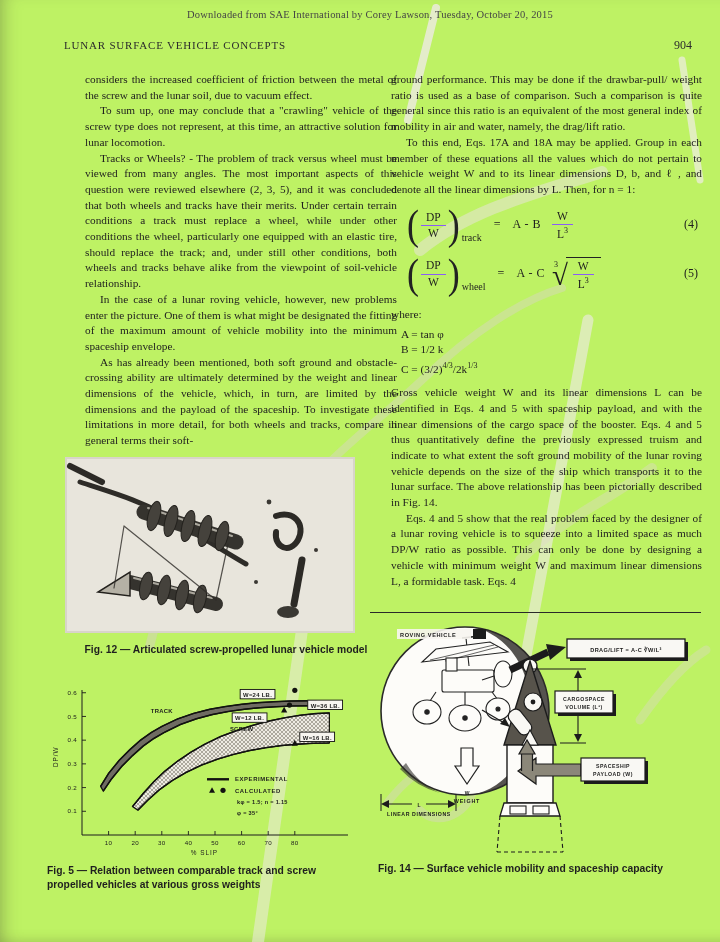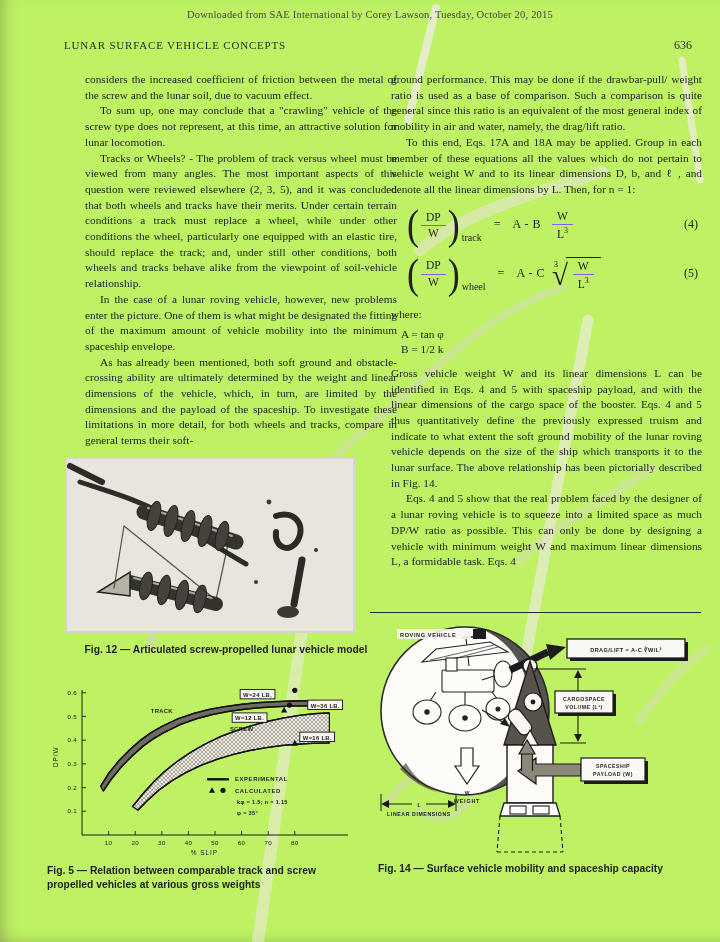--- a/index.html
+++ b/index.html
@@ -67,21 +67,21 @@
       <path d="M520,560 C560,520 612,498 652,468" stroke="#ded8ca" stroke-width="10" opacity="0.4"></path>
       <path d="M640,720 C668,680 690,660 706,650" stroke="#dcd6c8" stroke-width="9" opacity="0.4"></path>
       <path d="M96,530 C120,492 150,470 172,474" stroke="#ddd7c9" stroke-width="7" opacity="0.4"></path>
     </g>
   </svg>
 
   <div class="layer content">
 
     <div class="dl-notice">Downloaded from SAE International by Corey Lawson, Tuesday, October 20, 2015</div>
     <div class="runhead">LUNAR SURFACE VEHICLE CONCEPTS</div>
-    <div class="pageno">636</div>
+    <div class="pageno">904</div>
 
     <div class="col col-left">
       <p class="noindent">considers the increased coefficient of friction between the metal of the screw and the lunar soil, due to vacuum effect.</p>
       <p>To sum up, one may conclude that a "crawling" vehicle of the screw type does not represent, at this time, an attractive solution for lunar locomotion.</p>
       <p><span class="lead">Tracks or Wheels?</span><span> - The problem of track versus wheel must be viewed from many angles. The most important aspects of this question were reviewed elsewhere (2, 3, 5), and it was concluded that both wheels and tracks have their merits. Under certain terrain conditions a track must replace a wheel, while under other conditions the wheel, particularly one equipped with an elastic tire, should replace the track; and, under still other conditions, both wheels and tracks behave alike from the viewpoint of soil-vehicle relationship.</span></p>
       <p>In the case of a lunar roving vehicle, however, new problems enter the picture. One of them is what might be designated the fitting of the maximum amount of vehicle mobility into the minimum spaceship envelope.</p>
       <p>As has already been mentioned, both soft ground and obstacle-crossing ability are ultimately determined by the weight and linear dimensions of the vehicle, which, in turn, are limited by the dimensions and the payload of the spaceship. To investigate these limitations in more detail, for both wheels and tracks, compare in general terms their soft-</p>
     </div>
 
     <div class="col col-right">
@@ -127,20 +127,21 @@
                 <span class="den"><span>L</span><sup class="densup">3</sup></span>
               </span></span>
         </span>
         <span class="eqtag">(5)</span>
       </div>
 
       <div class="where">where:</div>
       <div class="defs">
         <div>A = tan φ</div>
         <div>B = 1/2 k</div>
+        <div><span>C = (3/2)</span><sup>4/3</sup><span>/2k</span><sup>1/3</sup></div>
       </div>
 
       <p style="margin-top:8px" class="noindent">Gross vehicle weight W and its linear dimensions L can be identified in Eqs. 4 and 5 with spaceship payload, and with the linear dimensions of the cargo space of the booster. Eqs. 4 and 5 thus quantitatively define the previously expressed truism and indicate to what extent the soft ground mobility of the lunar roving vehicle depends on the size of the ship which transports it to the lunar surface.  The above relationship has been pictorially described in Fig. 14.</p>
       <p>Eqs. 4 and 5 show that the real problem faced by the designer of a lunar roving vehicle is to squeeze into a limited space as much DP/W ratio as possible.  This can only be done by designing a vehicle with minimum weight W and maximum linear dimensions L, a formidable task.  Eqs. 4</p>
     </div>
 
     <svg class="figsvg" style="left:64px;top:454px" width="292" height="182" viewBox="0 0 292 182">
       <rect x="2" y="4" width="288" height="174" fill="#e8e5dc"></rect>
       <rect x="2" y="4" width="288" height="174" fill="none" stroke="#d8d4c9" stroke-width="2"></rect>
       <g stroke-linecap="round">

